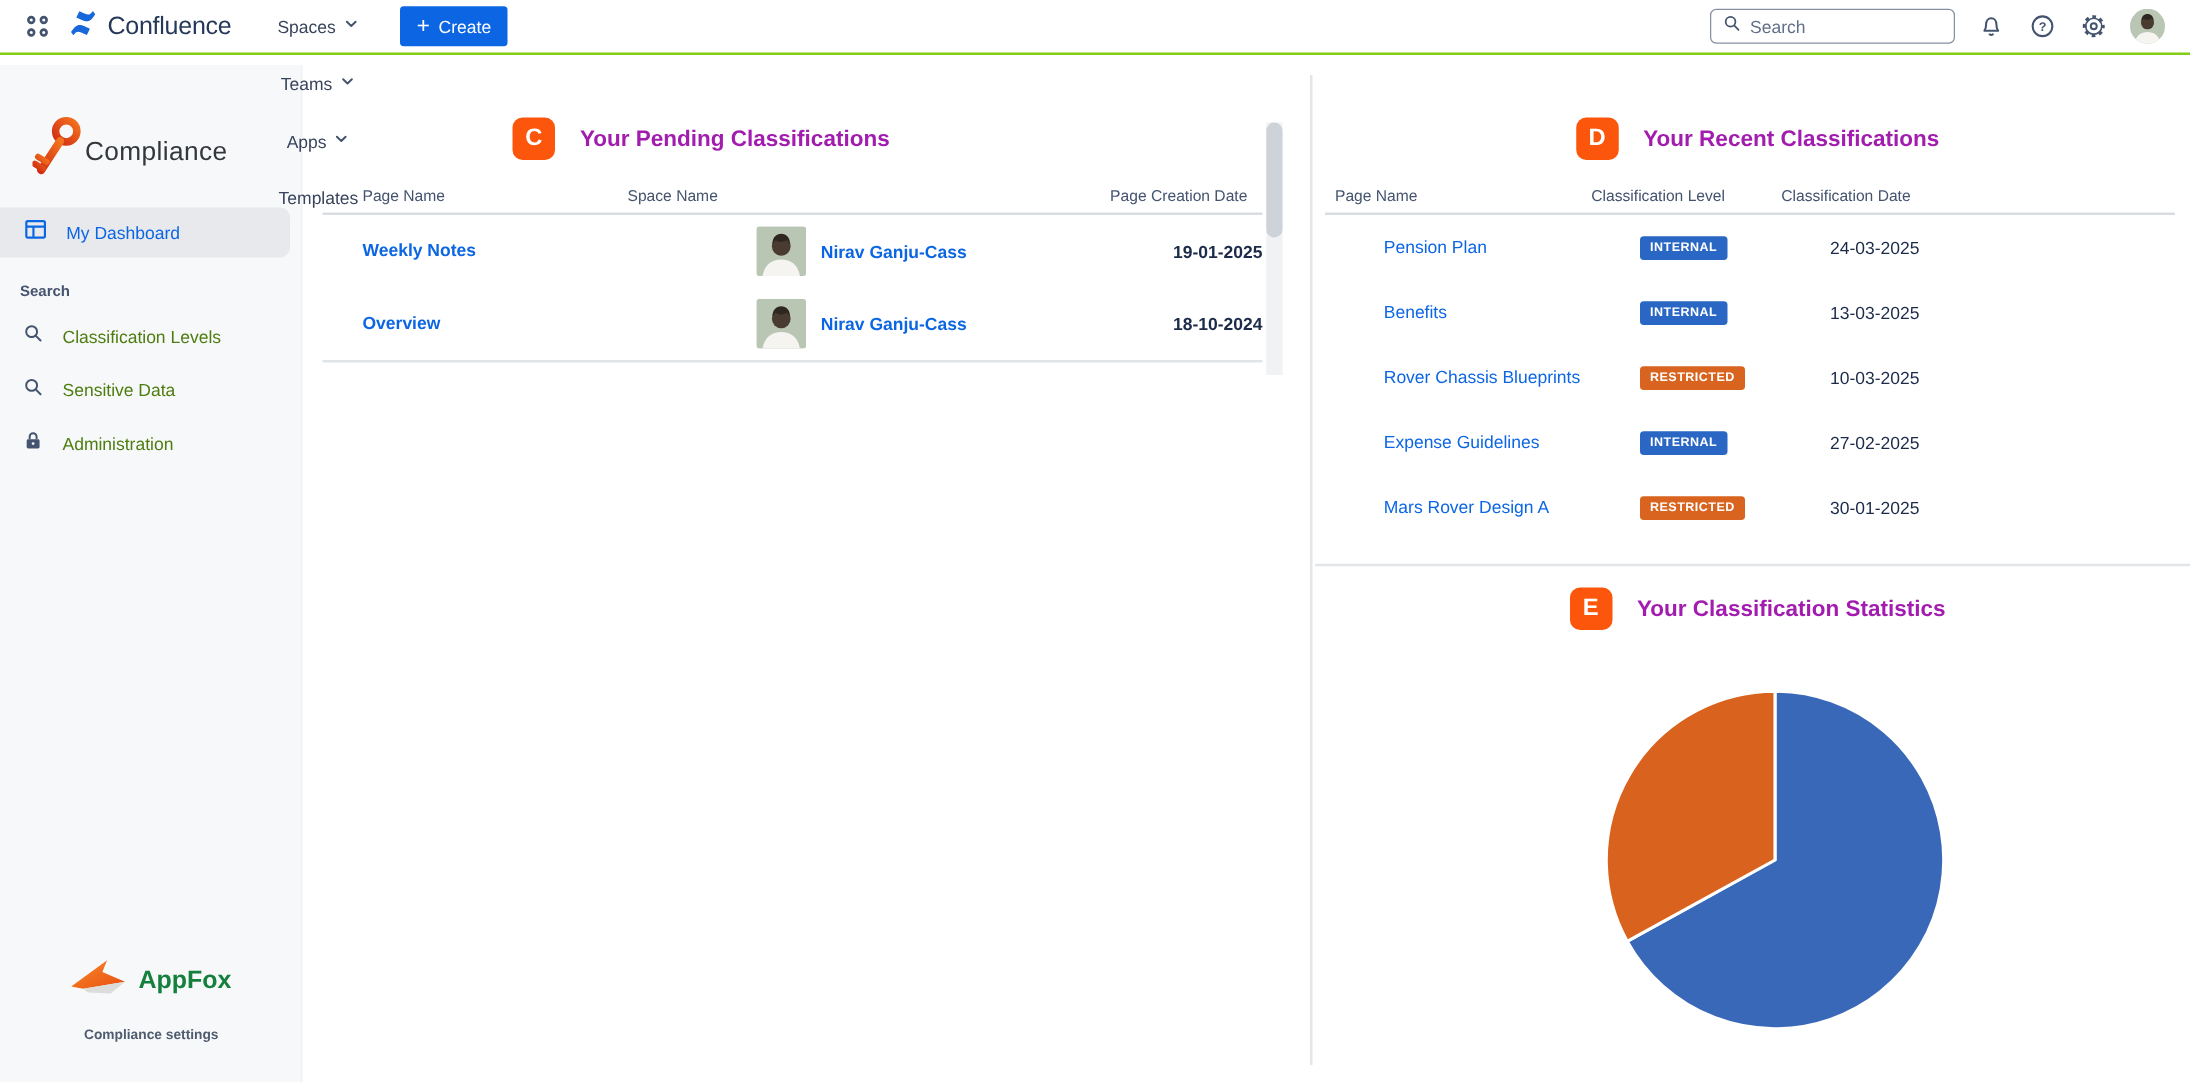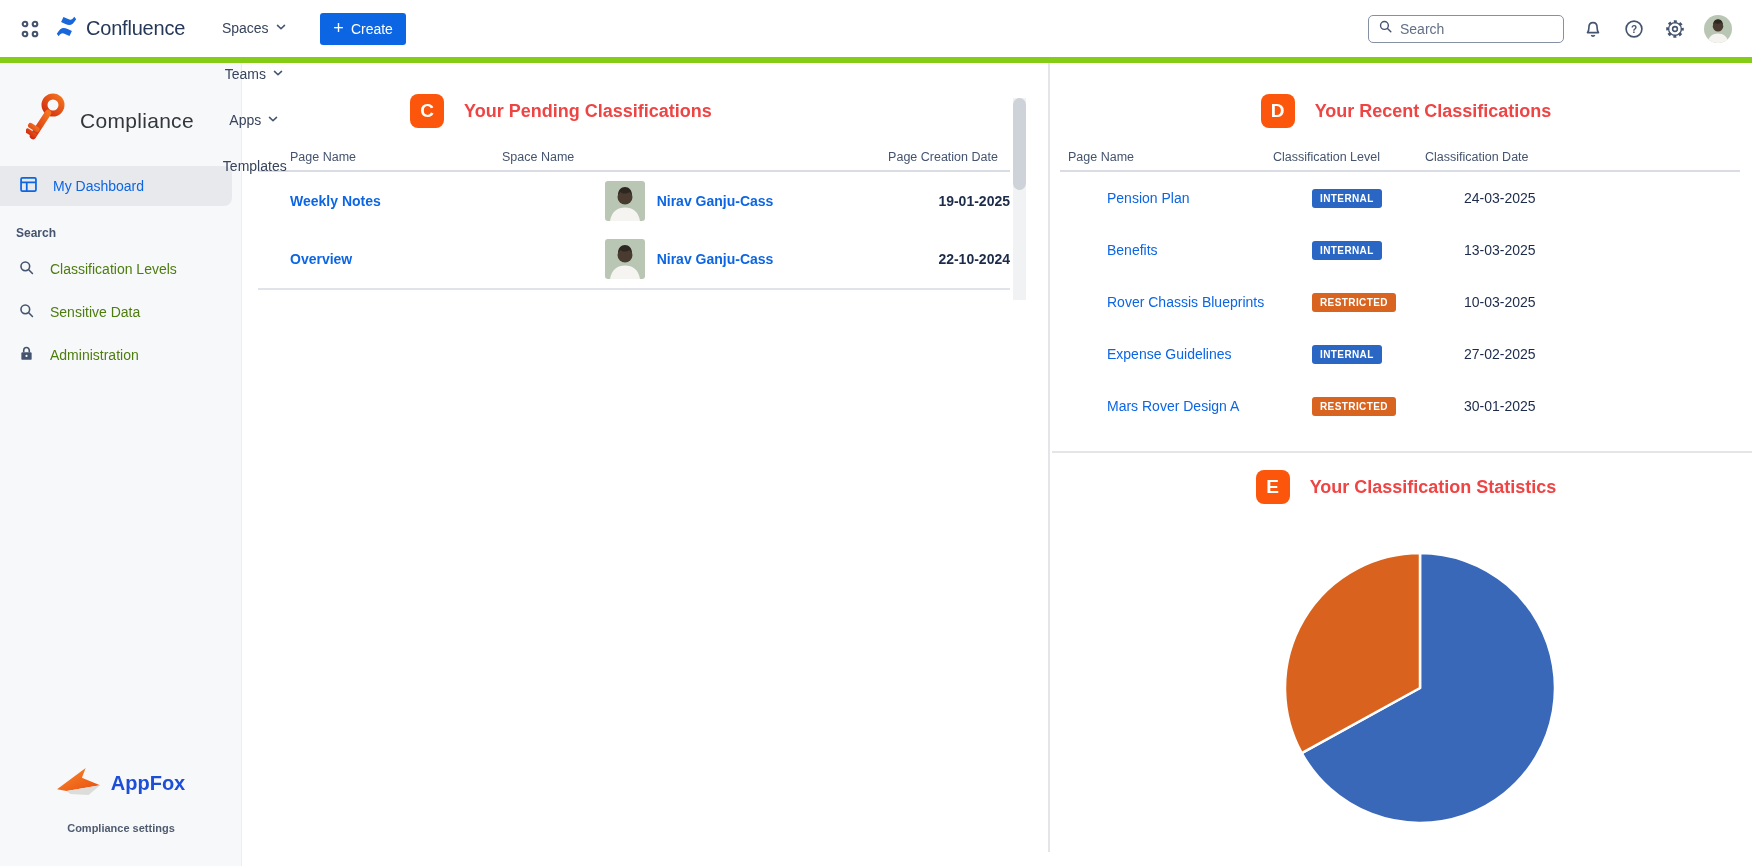--- a/index.html
+++ b/index.html
@@ -1,63 +1,63 @@
 <!DOCTYPE html>
 <html><head>
 <meta charset="utf-8">
 <style>
   * { margin:0; padding:0; box-sizing:border-box; }
   html,body { width:1752px; height:866px; }
   body { font-family:"Liberation Sans", sans-serif; background:#fff; position:relative; overflow:hidden; color:#172b4d; }
   a { text-decoration:none; cursor:pointer; }
 
   
-  .topnav { position:absolute; top:0; left:0; width:1752px; height:63px; background:#fff;
-            border-bottom:6px solid #84cc16; display:flex; align-items:center; padding:0 20px; z-index:5; }
+  .topnav { position:absolute; top:0; left:0; width:1752px; height:44px; background:#fff;
+            border-bottom:2px solid #84cc16; display:flex; align-items:center; padding:0 20px; z-index:5; }
   .tn-grid { width:20px; height:20px; margin-right:14px; cursor:pointer; }
   .tn-logo { display:flex; align-items:center; gap:7px; cursor:pointer; }
   .tn-logo-text { font-size:20px; font-weight:500; color:#253858; letter-spacing:-0.2px; }
   .tn-links { display:flex; align-items:center; gap:29px; margin-left:26px;flex-direction:column; }
   .tn-link { font-size:14px; font-weight:500; color:#38445c; display:flex; align-items:center; gap:5px; }
   .btn-create { margin-left:22px; background:#0c66e4; color:#fff; border:none; border-radius:3px;
                 height:32px; padding:0 13px; font-size:14px; font-weight:500; display:flex; align-items:center;
                 gap:7px; cursor:pointer; font-family:inherit; }
   .btn-create .plus { font-size:18px; font-weight:400; line-height:1; margin-top:-2px; }
   .tn-right { margin-left:auto; display:flex; align-items:center; gap:17px; }
   .searchbox { width:196px; height:28px; border:1px solid #8590a2; border-radius:5px; display:flex;
                align-items:center; padding:0 8px; gap:6px; background:#fff; }
   .searchbox input { border:none; outline:none; width:140px; font-size:14px; font-family:inherit; color:#172b4d; }
   .searchbox input::placeholder { color:#626f86; }
   .tn-icon { width:24px; height:24px; display:flex; align-items:center; justify-content:center; cursor:pointer; color:#44546f; }
   .tn-avatar { width:28px; height:28px; border-radius:50%; overflow:hidden; cursor:pointer; }
 
   
   .sidebar { position:absolute; top:52px; left:0; width:242px; height:814px; background:#f7f8f9;
              border-right:1px solid #eceef0; }
-  .sb-logo { position:absolute; left:26px; top:40px; display:flex; align-items:center; gap:12px; }
+  .sb-logo { position:absolute; left:26px; top:40px; display:flex; align-items:center; }
   .sb-logo-text { font-size:21px; font-weight:500; color:#33373c; letter-spacing:0.3px; }
   .sb-selected { position:absolute; left:0; top:114px; width:232px; height:40px; background:#e7e9ed;
                  border-radius:0 8px 8px 0; display:flex; align-items:center; padding-left:18px; gap:14px; cursor:pointer; }
   .sb-selected-label { font-size:14px; font-weight:500; color:#0c66e4; }
   .sb-section { position:absolute; left:16px; top:174px; font-size:12px; font-weight:bold; color:#44546f; }
   .sb-item { position:absolute; left:0; width:232px; height:40px; display:flex; align-items:center;
              padding-left:17px; gap:14px; cursor:pointer; }
   .sb-item-label { font-size:14px; color:#4d7c0f; }
   .sb-footer { position:absolute; left:0; top:714px; width:242px; display:flex; align-items:center;
                justify-content:center; gap:10px; }
-  .sb-footer-text { font-size:20px; font-weight:bold; color:#1d4ed8; }
+  .sb-footer-text { font-size:20px; font-weight:bold; color:#15803d; }
   .sb-settings { position:absolute; left:0; top:770px; width:242px; text-align:center; font-size:11px;
                  font-weight:bold; color:#4f5b6f; cursor:pointer; }
 
   
   .main { position:absolute; top:52px; left:242px; width:1510px; height:814px; background:#fff; }
   .panel-header { display:flex; align-items:center; gap:20px; }
   .sec-badge { width:34px; height:34px; border-radius:8px; background:#fb560b; color:#fff; font-size:19px;
                font-weight:bold; display:flex; align-items:center; justify-content:center; }
-  .sec-title { font-size:18px; font-weight:600; color:#ef4444; }
+  .sec-title { font-size:18px; font-weight:600; color:#a21caf; }
 
   .c-header { position:absolute; left:168px; top:42px; }
   .d-header { position:absolute; left:818px; top:42px; width:692px; justify-content:center; }
   .e-header { position:absolute; left:818px; top:418px; width:692px; justify-content:center; }
 
   .c-table { position:absolute; left:16px; top:92px; width:752px; }
   .c-cols { display:grid; grid-template-columns:244px 374px 134px; }
   .c-table .thead { height:28px; align-items:center; border-bottom:2px solid #d9dde3; }
   .th { font-size:12.5px; color:#44546f; }
   .td-first { padding-left:32px; }
@@ -298,21 +298,21 @@
         <span class="avatar40">
           <svg width="40" height="40" viewBox="0 0 40 40">
               <rect width="40" height="40" fill="#b9c6b4"></rect>
               <circle cx="20" cy="16" r="7.5" fill="#4a3b30"></circle>
               <path d="M13 14c0-5 3-8 7-8s7 3 7 8l-2.5-3c-3 2-7 2-9 0z" fill="#2e2620"></path>
               <path d="M5 40c1.5-9.5 7.5-13.5 15-13.5S33.5 30.5 35 40z" fill="#f5f4f0"></path>
             </svg>
         </span>
         <a class="link">Nirav Ganju-Cass</a>
       </span>
-      <span class="date">22-10-2024</span>
+      <span class="date">18-10-2024</span>
     </div>
   </div>
 
   <div class="c-scrollbar">
     <div class="c-scrollthumb"></div>
   </div>
 
   <div class="v-divider"></div>
 
   <div class="panel-header d-header">

